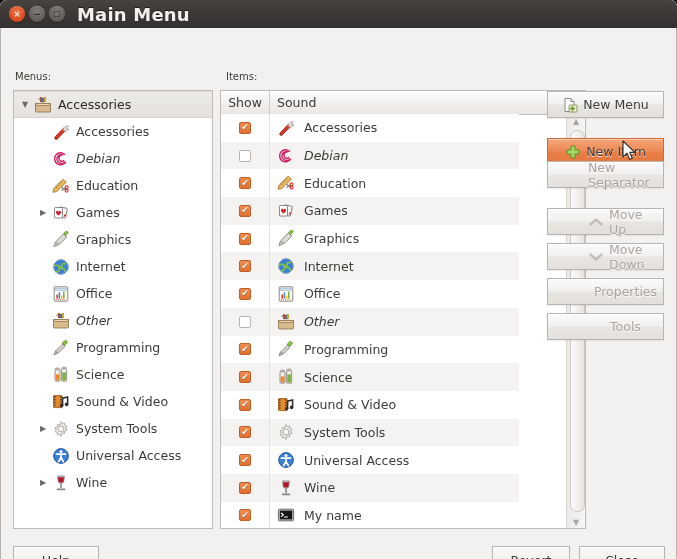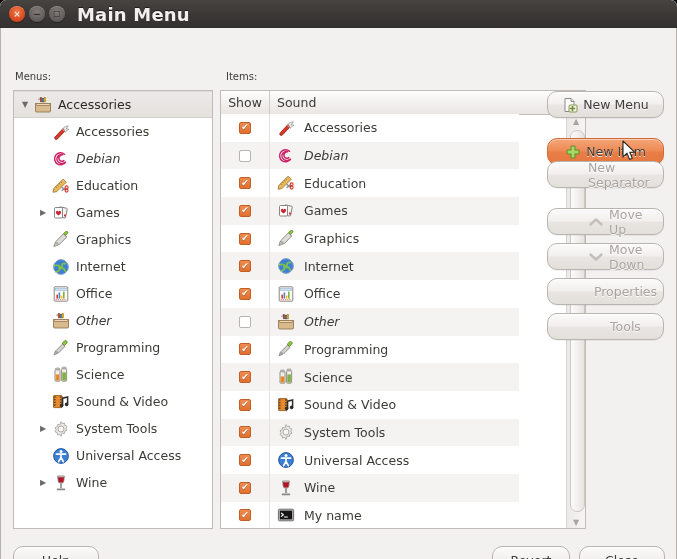--- a/index.html
+++ b/index.html
@@ -144,21 +144,21 @@
     display:flex;align-items:center;justify-content:center;
   }
   .grip{display:flex;flex-direction:column;gap:2px;}
   .grip i{display:block;width:7px;height:1px;background:#c4bfba;}
 
   
   .btn{
     display:flex;align-items:center;justify-content:center;gap:5px;
     font-size:12.5px;color:#3c3b37;
     background:linear-gradient(to bottom,#fbfafa 0%,#f2f0ee 48%,#e8e5e2 52%,#e3e0dc 100%);
-    border:1px solid #b9b4af;border-radius:10px;
+    border:1px solid #b9b4af;border-radius:0;
     box-shadow:inset 0 1px 0 rgba(255,255,255,.85),0 1px 1px rgba(0,0,0,.05);
     cursor:pointer;box-sizing:border-box;
     text-shadow:0 1px 0 rgba(255,255,255,.85);
   }
   .btn.disabled{color:#a9a4a0;cursor:default;text-shadow:0 1px 0 rgba(255,255,255,.9);padding-left:40px;}
   .btn.hover{
     background:linear-gradient(to bottom,#f5a578 0%,#ed8a55 48%,#e97e46 52%,#e67741 100%);
     border:1px solid #d06a33;
     color:#3c3b37;
     box-shadow:inset 0 1px 0 rgba(255,255,255,.45),0 1px 1px rgba(0,0,0,.08);

